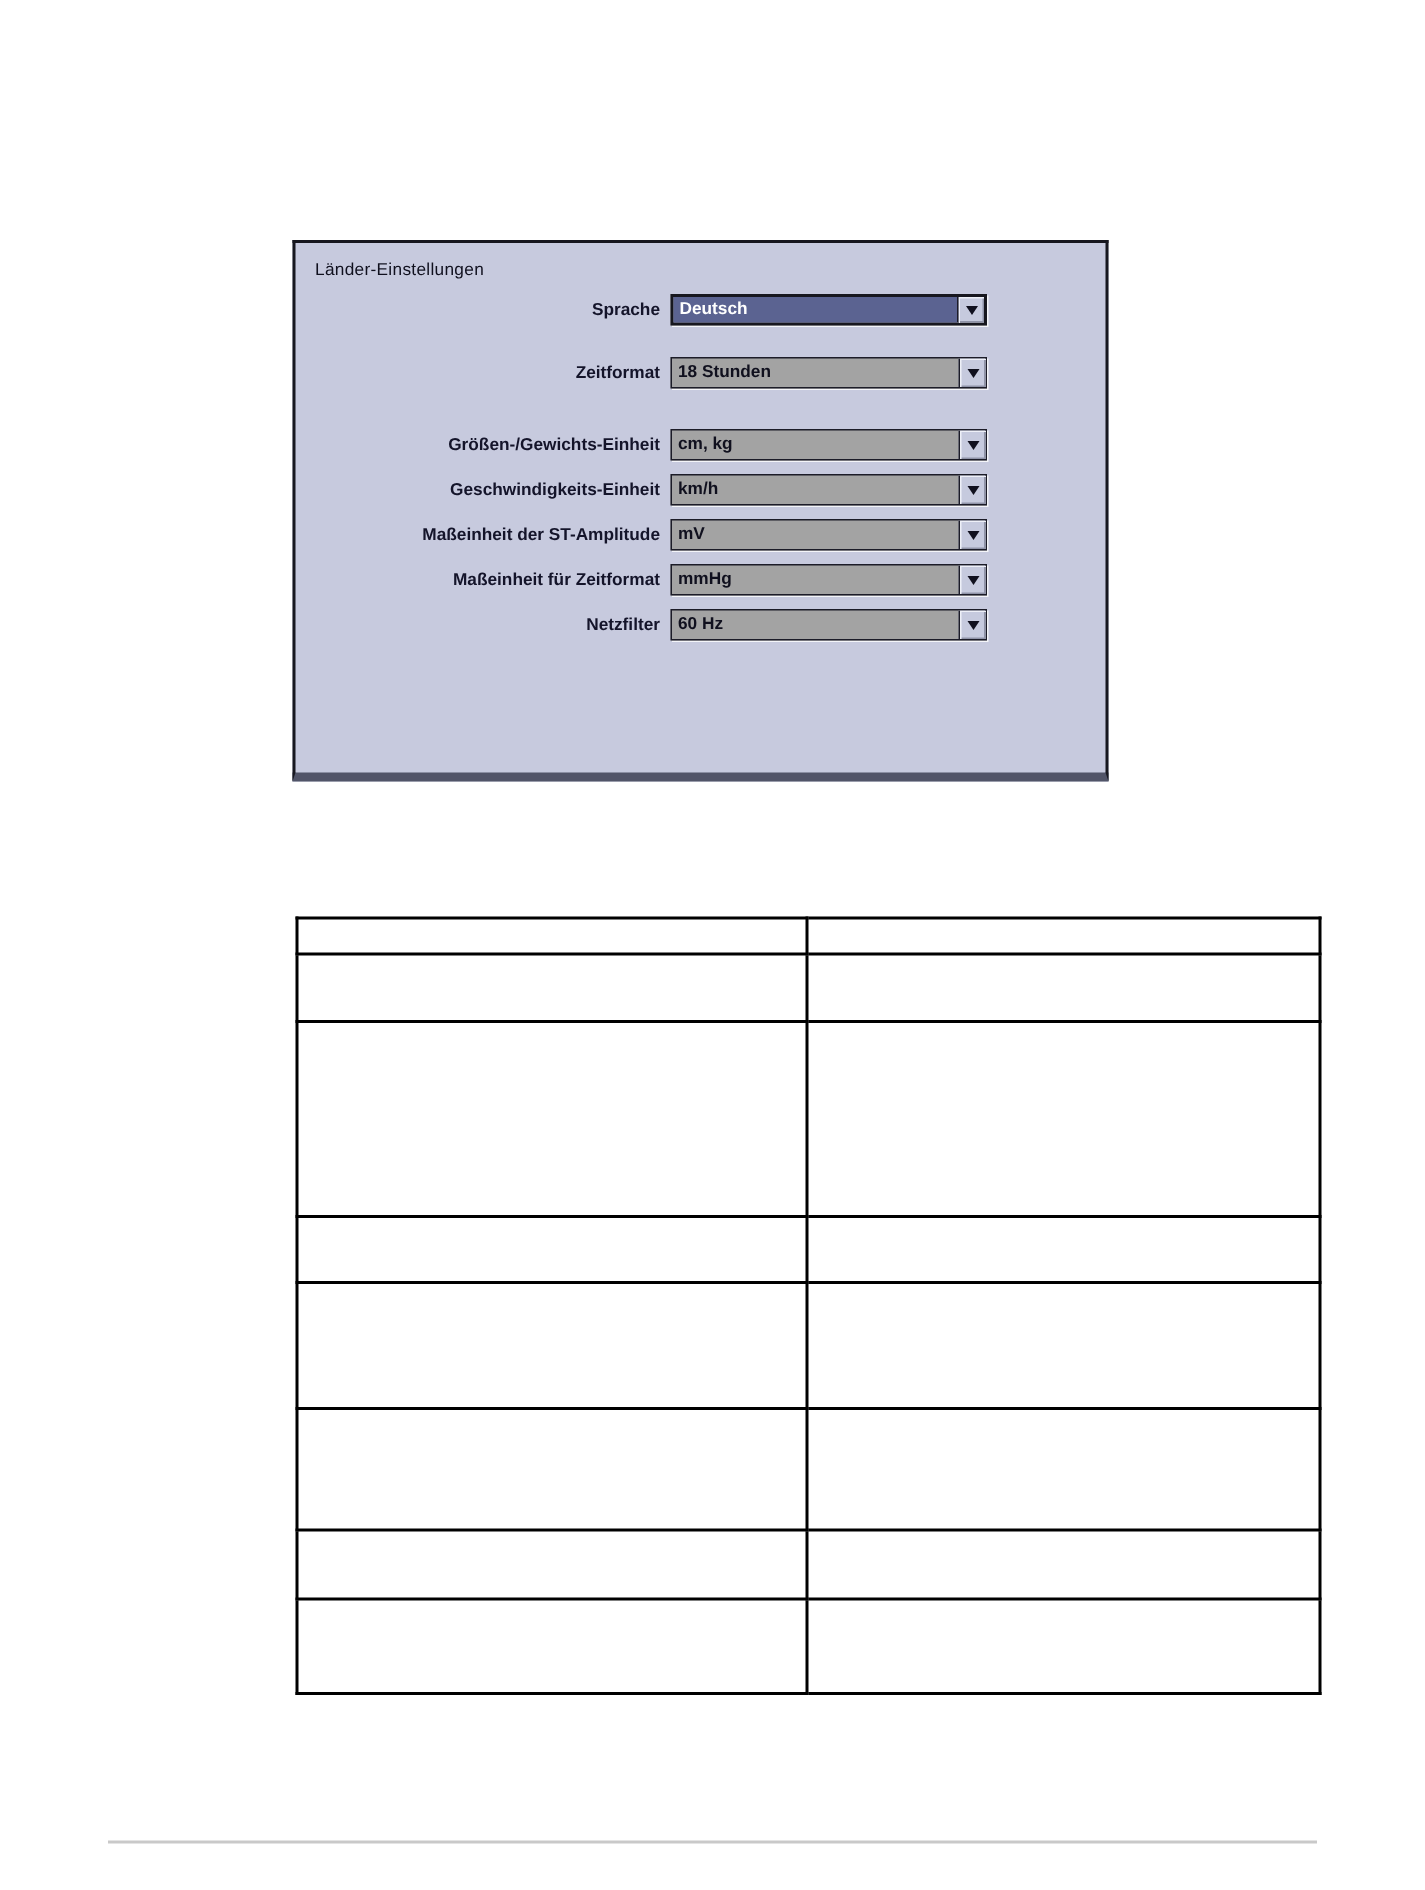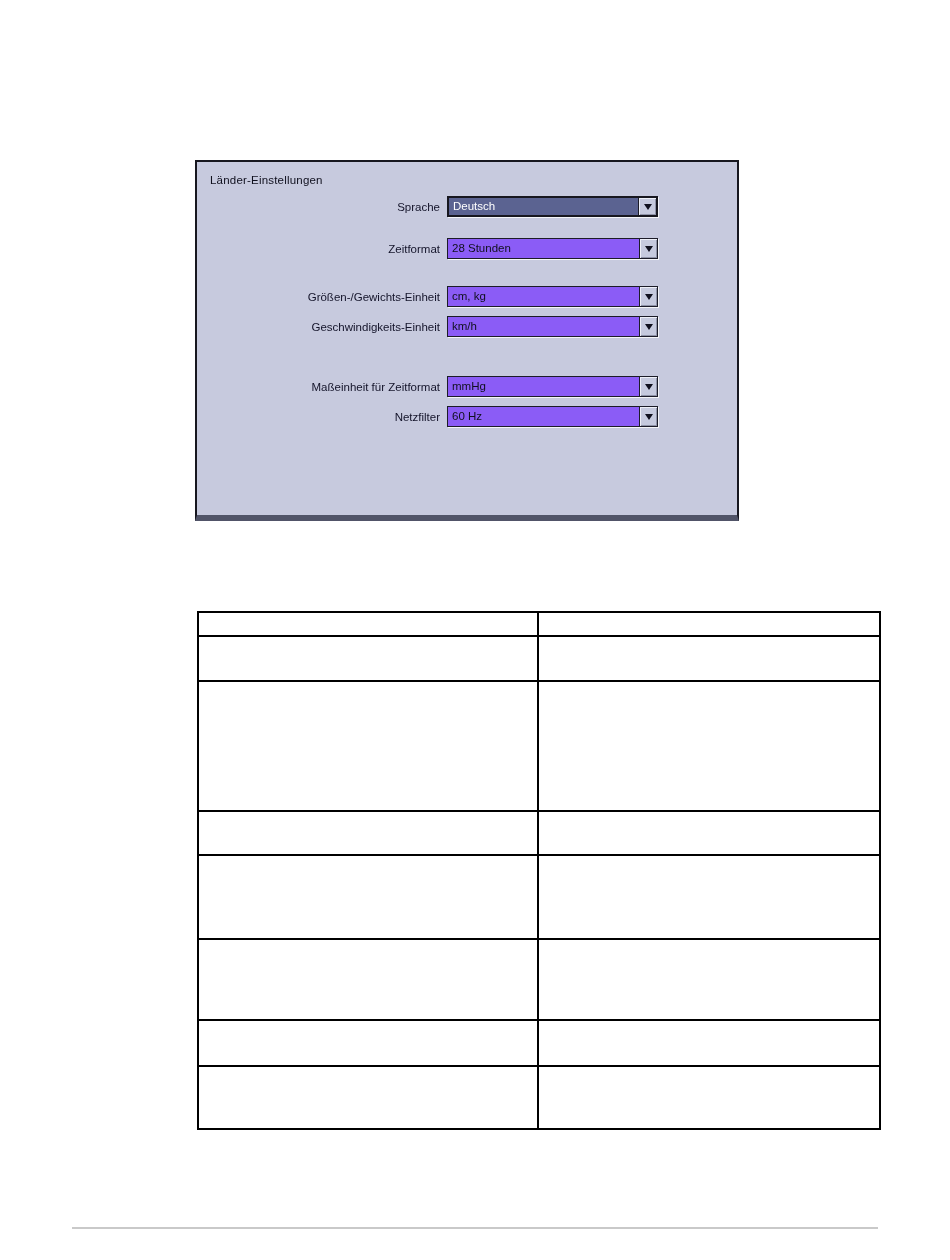--- a/index.html
+++ b/index.html
@@ -13,29 +13,29 @@
     position:absolute;left:195px;top:160px;width:544px;height:361px;
     box-sizing:border-box;background:#c7cade;
     border:2px solid #17171f;border-bottom:6px solid #515468;
   }
   .dialog-title{
     position:absolute;left:13px;top:12px;
     font-size:11.5px;color:#10101e;letter-spacing:.2px;
   }
   .drow{
     position:absolute;left:0;width:461px;height:21px;
-    display:flex;align-items:center;
+    display:flex;align-items:center;font-weight:bold;
   }
   .dlabel{
     flex:1;text-align:right;font-size:11.5px;color:#14142a;
     padding-right:7px;white-space:nowrap;
   }
   .combo{
     width:211px;height:21px;box-sizing:border-box;display:flex;
-    border:1px solid #1c1c28;background:#8b5cf6;
+    border:1px solid #1c1c28;background:#a3a3a3;
     box-shadow:1px 1px 0 rgba(255,255,255,.8);
   }
   .combo.selected{border:2px solid #17171f;}
   .cfield{
     flex:1;font-size:11.5px;color:#10101e;line-height:19px;
     padding:0 4px;white-space:nowrap;overflow:hidden;
   }
   .combo.selected .cfield{background:#5b6391;color:#ffffff;line-height:17px;}
   .cbtn{
     width:18px;box-sizing:border-box;border-left:1px solid #1c1c28;
@@ -74,21 +74,21 @@
       <div class="cbtn">
           <span class="arrow"></span>
         </div>
     </div>
   </div>
 
 
   <div class="drow" style="top:76px">
     <div class="dlabel">Zeitformat</div>
     <div class="combo">
-      <div class="cfield">28 Stunden</div>
+      <div class="cfield">18 Stunden</div>
       <div class="cbtn">
           <span class="arrow"></span>
         </div>
     </div>
   </div>
 
   <div class="drow" style="top:124px">
     <div class="dlabel">Größen-/Gewichts-Einheit</div>
     <div class="combo">
       <div class="cfield">cm, kg</div>
@@ -101,20 +101,29 @@
   <div class="drow" style="top:154px">
     <div class="dlabel">Geschwindigkeits-Einheit</div>
     <div class="combo">
       <div class="cfield">km/h</div>
       <div class="cbtn">
           <span class="arrow"></span>
         </div>
     </div>
   </div>
 
+  <div class="drow" style="top:184px">
+    <div class="dlabel">Maßeinheit der ST-Amplitude</div>
+    <div class="combo">
+      <div class="cfield">mV</div>
+      <div class="cbtn">
+          <span class="arrow"></span>
+        </div>
+    </div>
+  </div>
 
   <div class="drow" style="top:214px">
     <div class="dlabel">Maßeinheit für Zeitformat</div>
     <div class="combo">
       <div class="cfield">mmHg</div>
       <div class="cbtn">
           <span class="arrow"></span>
         </div>
     </div>
   </div>

